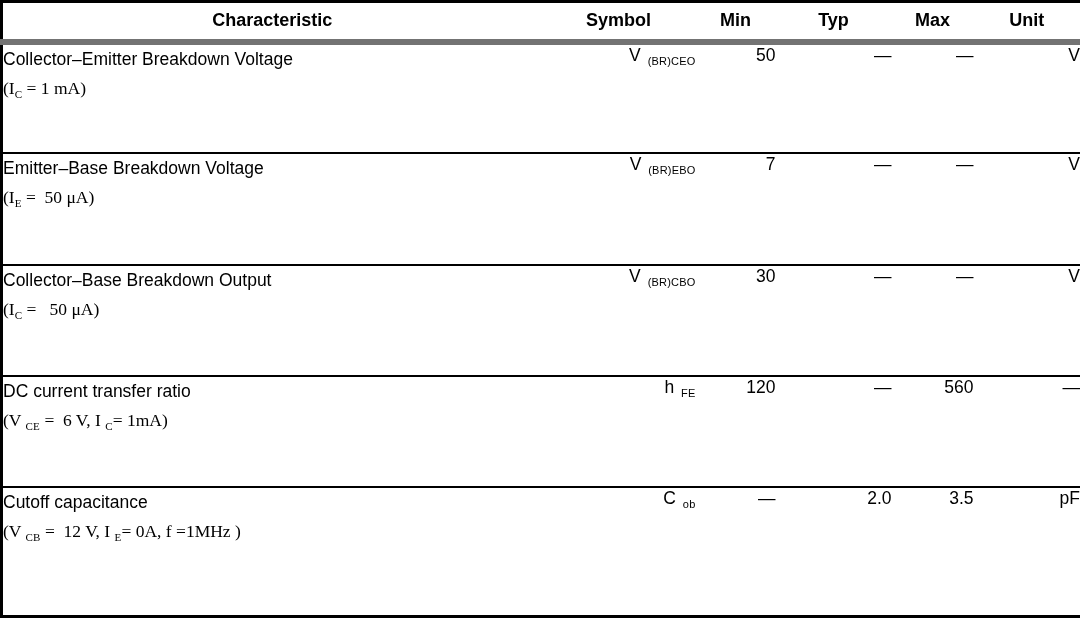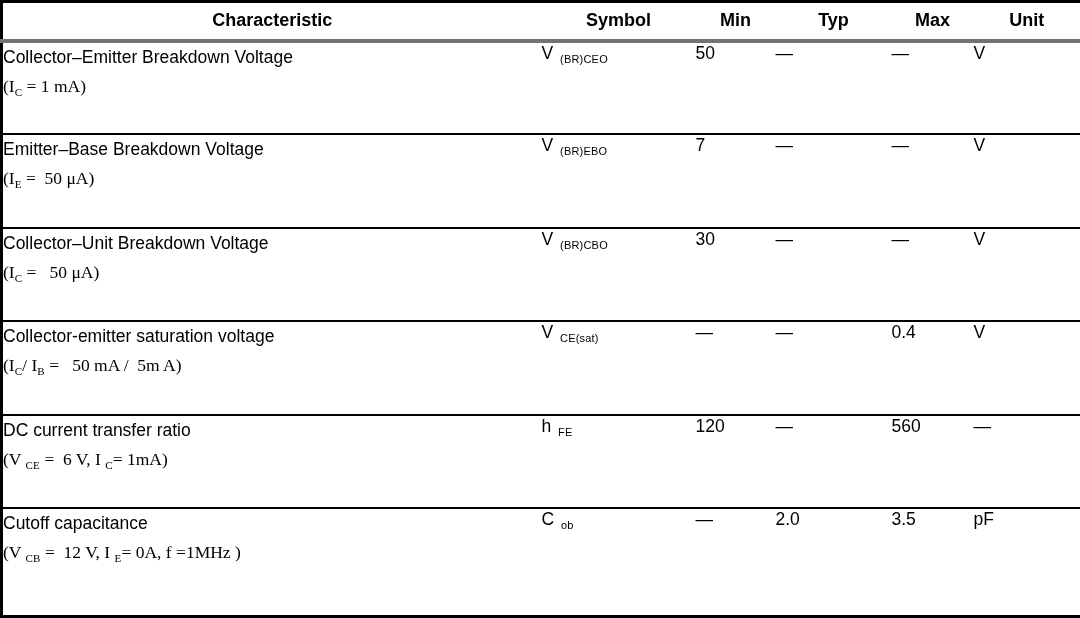--- a/index.html
+++ b/index.html
@@ -17,21 +17,21 @@
     overflow: hidden;
   }
   table.char-table {
     width: 1080px;
     height: 618px;
     border-collapse: collapse;
     table-layout: fixed;
     border: 3px solid #000000;
   }
   table.char-table thead th {
-    border-bottom: 4px solid #737373;
+    border-bottom: 6px solid #737373;
     font-size: 18px;
     font-weight: bold;
     text-align: center;
     height: 30px;
     padding: 2px 0 4px 0;
     vertical-align: middle;
   }
   table.char-table tbody td {
     border-top: 2px solid #000000;
     vertical-align: top;
@@ -51,21 +51,21 @@
   td.c-char .char-name {
     line-height: 29px;
     white-space: pre;
   }
   td.c-char .char-cond {
     line-height: 29px;
     white-space: pre;
     font-family: Liberation Serif, serif;
   }
   td.c-sym, td.c-min, td.c-typ, td.c-max, td.c-unit {
-    text-align: left;
+    text-align: right;
     padding-top: 10px;
     margin-top: 8px;
   }
   sub {
     font-size: 11px;
     line-height: 0;
     vertical-align: baseline;
     position: relative;
     top: 4px;
     letter-spacing: 0.2px;
@@ -122,43 +122,32 @@
     </td>
     <td class="c-sym">V <sub>(BR)EBO</sub></td>
     <td class="c-min">7</td>
     <td class="c-typ">—</td>
     <td class="c-max">—</td>
     <td class="c-unit">V</td>
   </tr>
 
   <tr>
     <td class="c-char">
-      <div class="char-name">Collector–Unit Breakdown Voltage</div>
+      <div class="char-name">Collector–Base Breakdown Output</div>
       <div class="char-cond">(I<sub>C</sub> =   50 μA)</div>
     </td>
     <td class="c-sym">V <sub>(BR)CBO</sub></td>
     <td class="c-min">30</td>
     <td class="c-typ">—</td>
     <td class="c-max">—</td>
     <td class="c-unit">V</td>
   </tr>
 
 
 
-  <tr>
-    <td class="c-char">
-      <div class="char-name">Collector-emitter saturation voltage</div>
-      <div class="char-cond">(I<sub>C</sub>/ I<sub>B</sub> =   50 mA /  5m A)</div>
-    </td>
-    <td class="c-sym">V <sub>CE(sat)</sub></td>
-    <td class="c-min">—</td>
-    <td class="c-typ">—</td>
-    <td class="c-max">0.4</td>
-    <td class="c-unit">V</td>
-  </tr>
 
   <tr>
     <td class="c-char">
       <div class="char-name">DC current transfer ratio</div>
       <div class="char-cond">(V <sub>CE</sub> =  6 V, I <sub>C</sub>= 1mA)</div>
     </td>
     <td class="c-sym">h <sub>FE</sub></td>
     <td class="c-min">120</td>
     <td class="c-typ">—</td>
     <td class="c-max">560</td>

